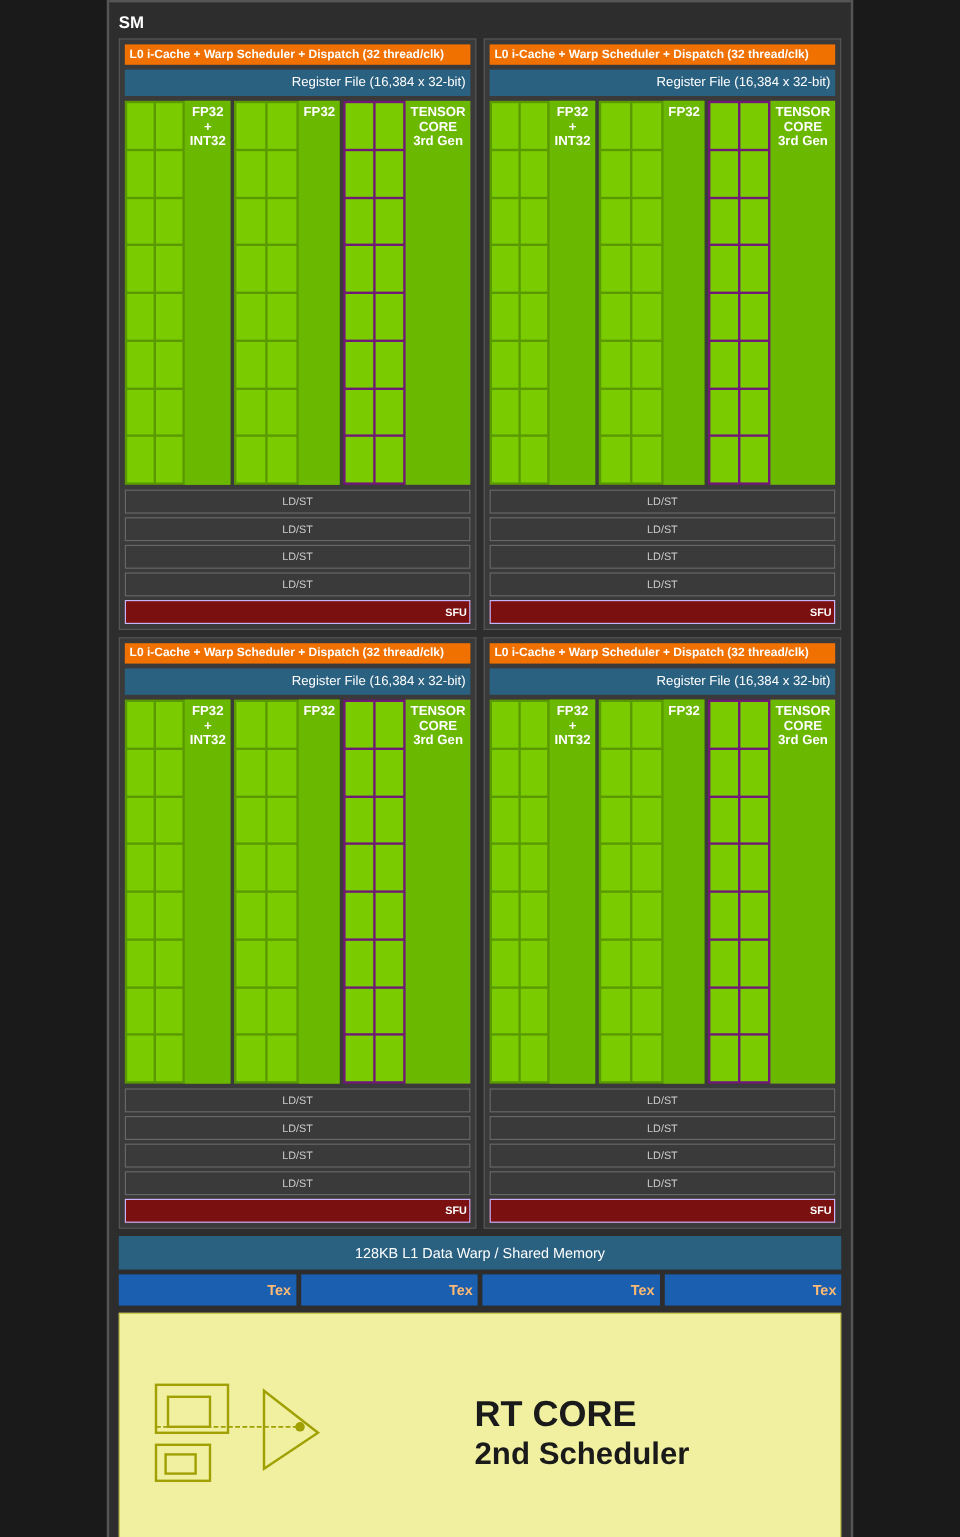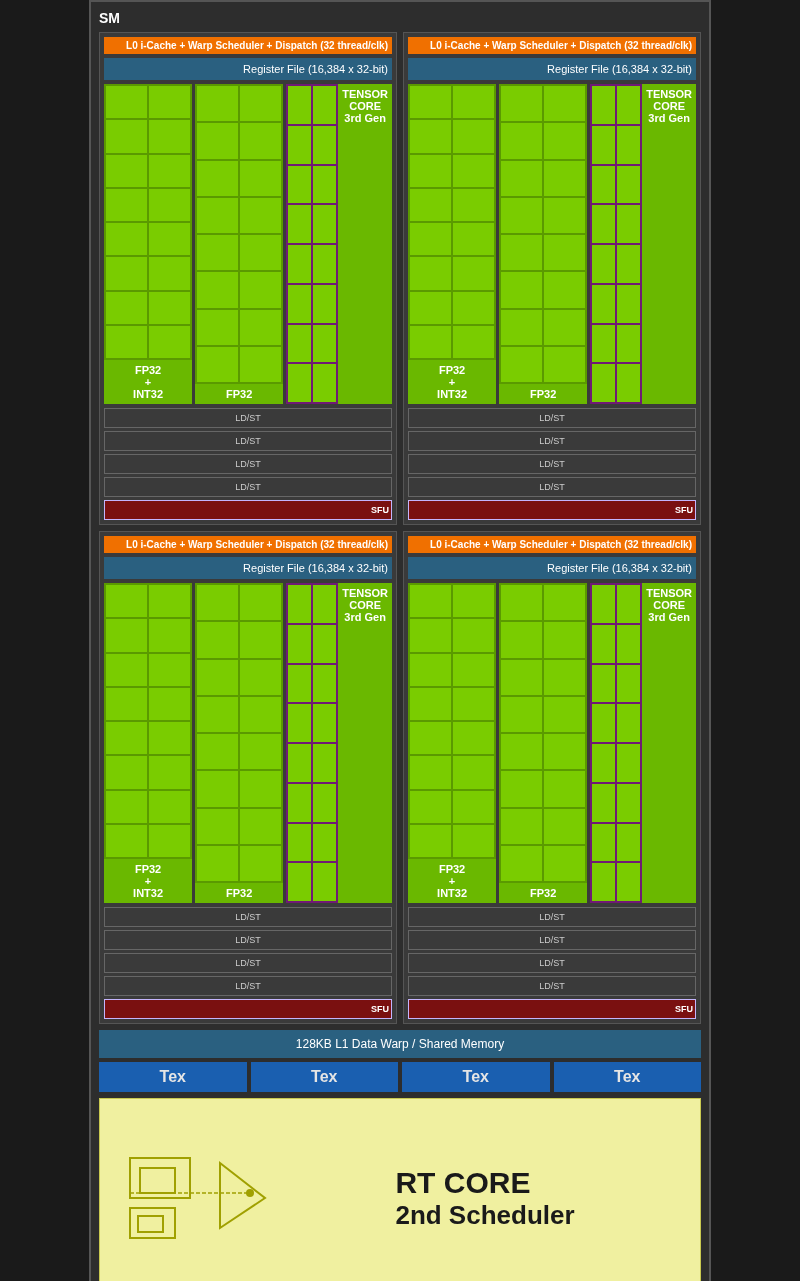--- a/index.html
+++ b/index.html
@@ -32,21 +32,21 @@
     }
     .quadrant {
       background: #3a3a3a;
       border: 1px solid #555;
       padding: 4px;
     }
     .l0-cache-bar {
       background: #f07000;
       color: white;
       font-size: 10px;
-      text-align: right;
+      text-align: left;
       padding: 3px 4px;
       margin-bottom: 4px;
       font-weight: bold;
     }
     .register-file-bar {
       background: #2a6080;
       color: white;
       font-size: 11px;
       text-align: right;
       padding: 5px 4px;
@@ -85,23 +85,23 @@
       margin-top: 6px;
       margin-bottom: 4px;
     }
     .tex-row {
       display: flex;
       gap: 4px;
       margin-bottom: 6px;
     }
     .tex-unit {
       background: #1a5fb0;
-      color: #e5e5e5;
-      font-size: 16px;
-      text-align: center;
+      color: #fdba74;
+      font-size: 12px;
+      text-align: right;
       padding: 6px 4px;
       flex: 1;
       font-weight: bold;
     }
     .rt-core-area {
       background: #f0f0a0;
       border: 1px solid #c8c850;
       padding: 16px;
       min-height: 200px;
       display: flex;
@@ -112,21 +112,21 @@
     .cores-wrapper {
       display: flex;
       gap: 3px;
       margin-bottom: 4px;
       height: 320px;
     }
     .fp32-col {
       flex: 1;
       background: #5a9a00;
       display: flex;
-      flex-direction: column;
+      flex-direction: row;
     }
     .fp32-grid {
       flex: 1;
       display: grid;
       grid-template-columns: 1fr 1fr;
       grid-template-rows: repeat(8, 1fr);
       gap: 2px;
       padding: 2px;
     }
     .fp32-grid-cell {

